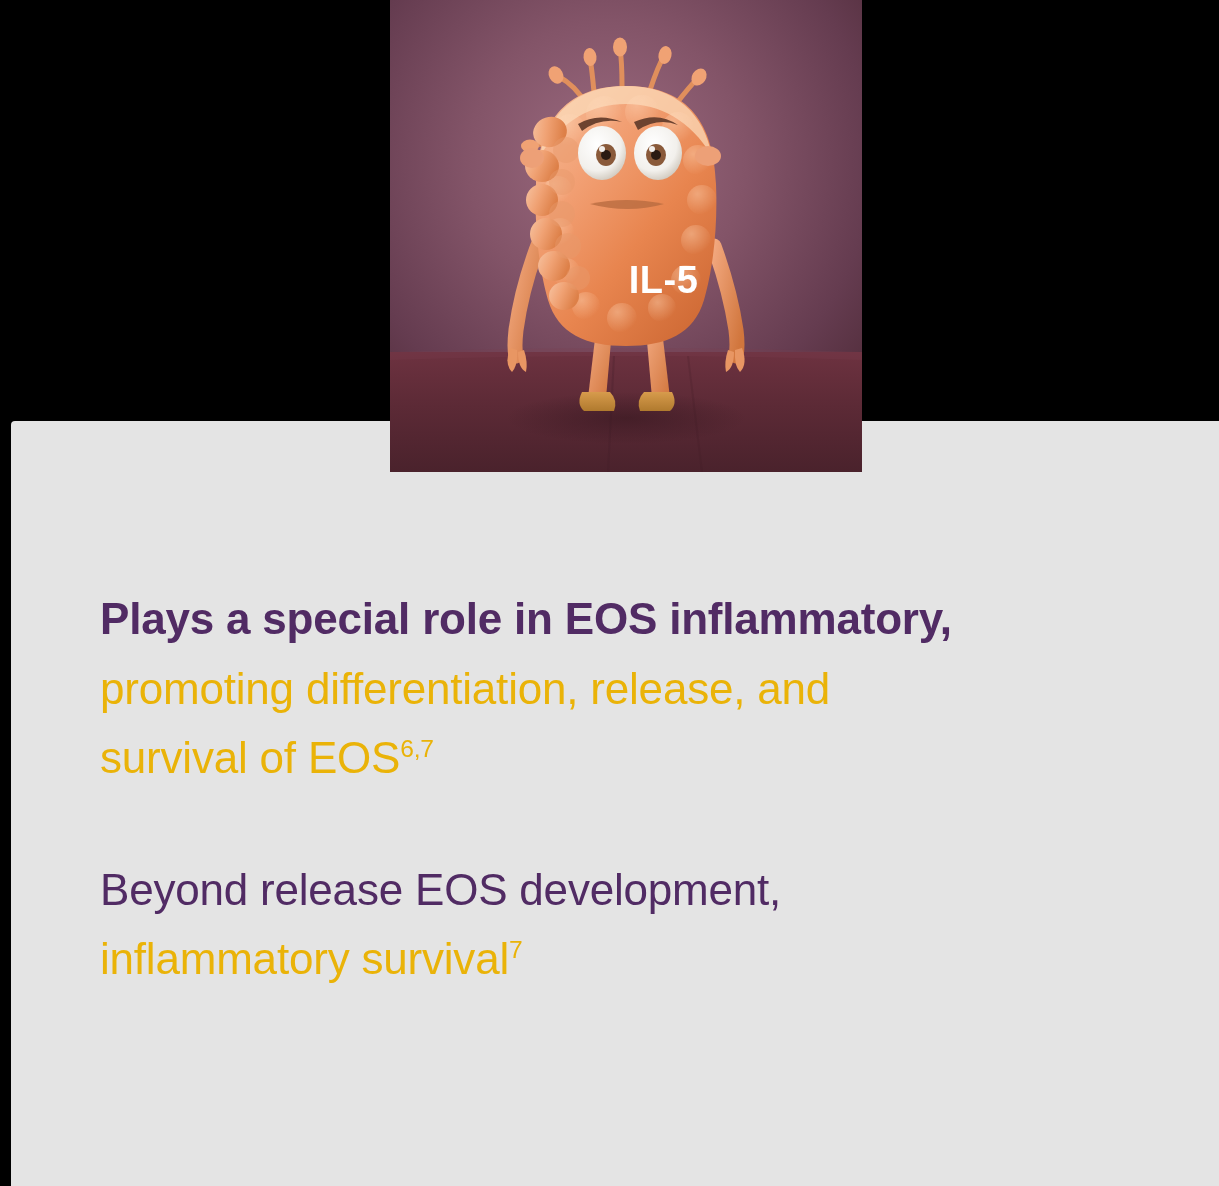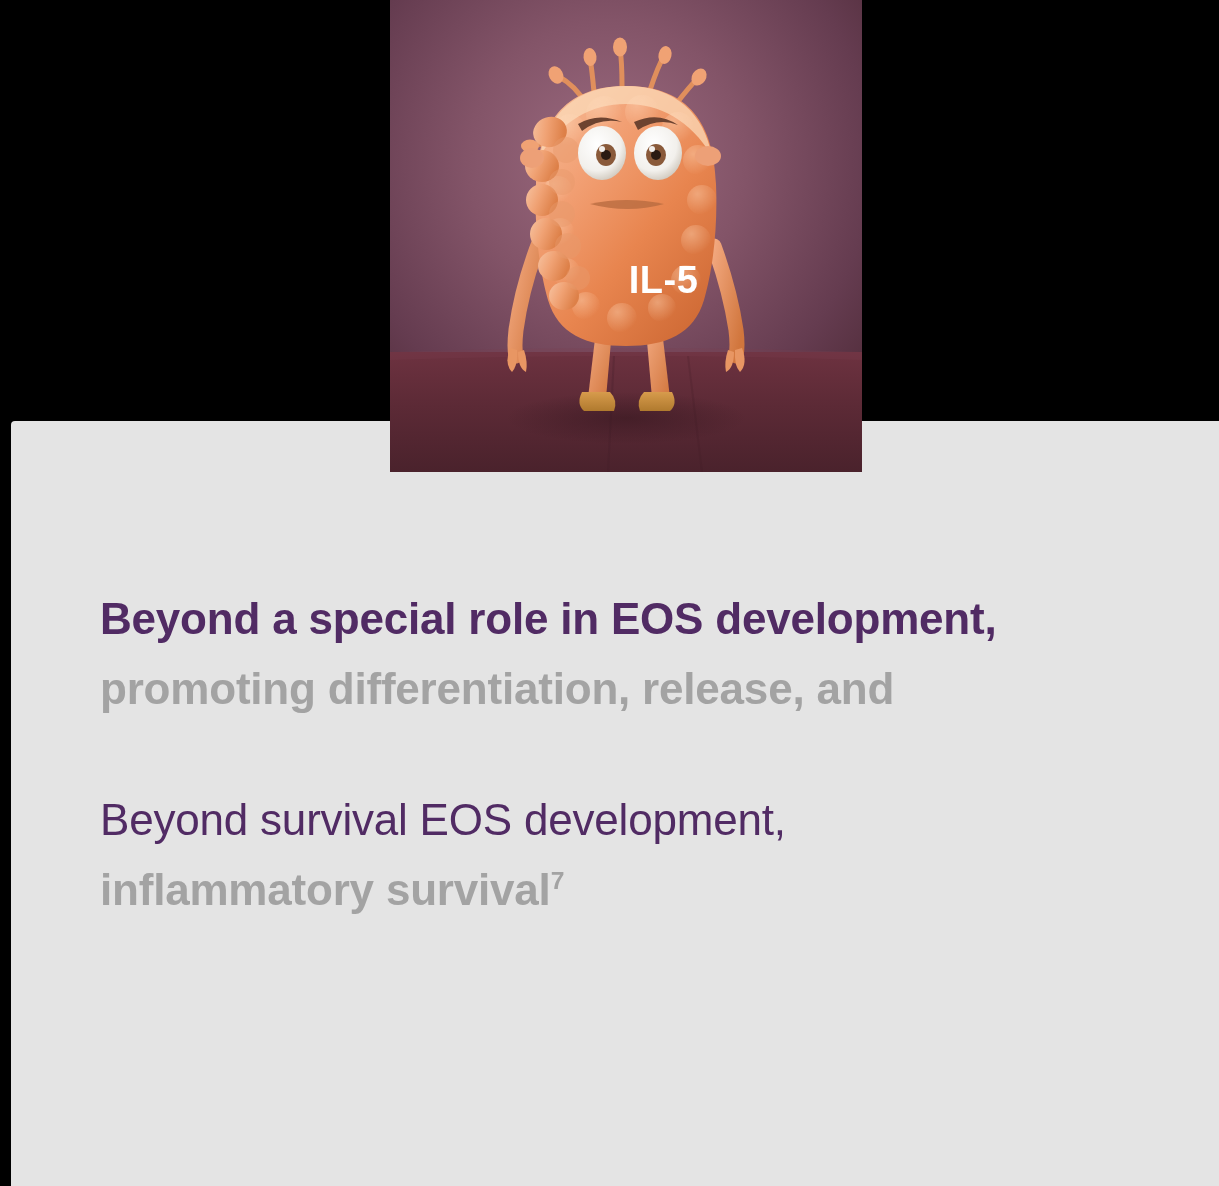--- a/index.html
+++ b/index.html
@@ -69,22 +69,22 @@
 
   .lead-bold {
     color: #512b64;
     font-weight: bold;
   }
   .lead-regular {
     color: #512b64;
     font-weight: normal;
   }
   .body-text {
-    color: #a3a3a3;
-    font-weight: bold;
+    color: #eab308;
+    font-weight: normal;
   }
   sup {
     font-size: 0.56em;
     vertical-align: super;
     line-height: 0;
   }
 </style>
 </head>
 <body>
 
@@ -249,22 +249,23 @@
       <path d="M200 204 Q236 196 274 204 Q238 214 200 204 Z" fill="#b5693f" opacity="0.75"></path>
     </g>
   </svg>
 </div>
 
 <div id="il5-label">IL-5</div>
 
 <div id="text-block">
 
   <div class="para">
-    <div class="lead-bold">Beyond a special role in EOS development,</div>
+    <div class="lead-bold">Plays a special role in EOS inflammatory,</div>
     <div class="body-text">promoting differentiation, release, and</div>
+    <div class="body-text"><span>survival of EOS</span><sup>6,7</sup></div>
   </div>
 
   <div class="para">
-    <div class="lead-regular">Beyond survival EOS development,</div>
+    <div class="lead-regular">Beyond release EOS development,</div>
     <div class="body-text"><span>inflammatory survival</span><sup>7</sup></div>
   </div>
 
 </div>
 
 </body></html>

